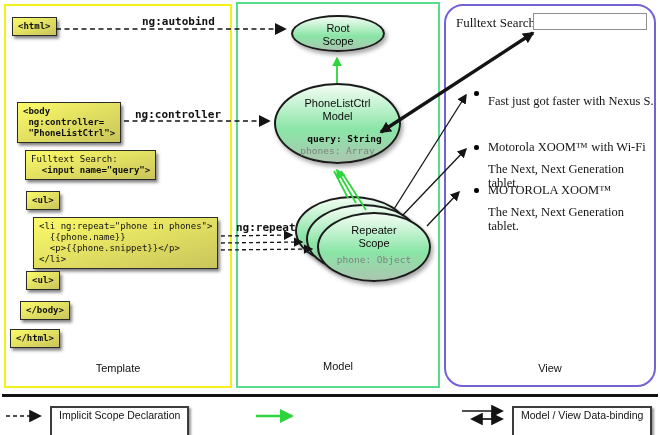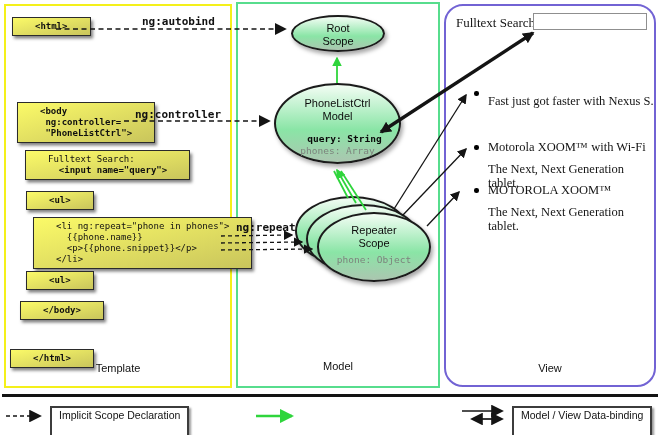--- a/index.html
+++ b/index.html
@@ -7,21 +7,21 @@
          font-family:"Liberation Sans",sans-serif;color:#141414;}
 
   
   .col{position:absolute;background:#fff;border:2px solid;}
   #col-template{left:4px;top:4px;width:224px;height:380px;border-color:var(--template_border);}
   #col-model{left:236px;top:2px;width:200px;height:382px;border-color:var(--model_border);}
   #col-view{left:444px;top:4px;width:208px;height:379px;border-color:var(--view_border);border-radius:19px;}
   .col-label{position:absolute;width:100%;top:356px;text-align:center;font-size:11px;color:#111;}
 
   
-  .codebox{position:absolute;z-index:3;padding:3px 22px;border:1px solid #2b2b2b;
+  .codebox{position:absolute;z-index:3;padding:3px 5px;border:1px solid #2b2b2b;
            background:linear-gradient(to bottom right,var(--box_top),var(--box_bottom));
            box-shadow:2px 2.5px 3px rgba(0,0,0,.5);
            font-family:"DejaVu Sans Mono",monospace;font-size:9px;line-height:11px;
            font-weight:bold;white-space:pre;color:#101010;}
   .codebox.rg{font-weight:normal;}
   .codebox .rg{font-weight:normal;}
   .codebox .bd{font-weight:bold;}
 
   
   .nglabel{position:absolute;z-index:4;font-family:"DejaVu Sans Mono",monospace;
@@ -77,21 +77,21 @@
  "PhoneListCtrl"&gt;</div>
   <div class="codebox" style="left:25px;top:150px;"><span class="rg">Fulltext Search:</span>
 <span class="bd">  &lt;input name="query"&gt;</span></div>
   <div class="codebox" style="left:26px;top:191px;">&lt;ul&gt;</div>
   <div class="codebox rg" style="left:33px;top:217px;">&lt;li ng:repeat="phone in phones"&gt;
   {{phone.name}}
   &lt;p&gt;{{phone.snippet}}&lt;/p&gt;
 &lt;/li&gt;</div>
   <div class="codebox" style="left:26px;top:271px;">&lt;ul&gt;</div>
   <div class="codebox" style="left:20px;top:301px;">&lt;/body&gt;</div>
-  <div class="codebox" style="left:10px;top:329px;margin-top:20px;">&lt;/html&gt;</div>
+  <div class="codebox" style="left:10px;top:329px;">&lt;/html&gt;</div>
 
   <div class="nglabel" style="left:142px;top:15px;">ng:autobind</div>
   <div class="nglabel" style="left:135px;top:108px;">ng:controller</div>
   <div class="nglabel" style="left:236px;top:221px;">ng:repeat</div>
 
   <div class="scope" style="left:291px;top:15px;width:94px;height:37px;padding-top:5px;">
     <div class="scope-title">Root
 Scope</div>
   </div>
 

